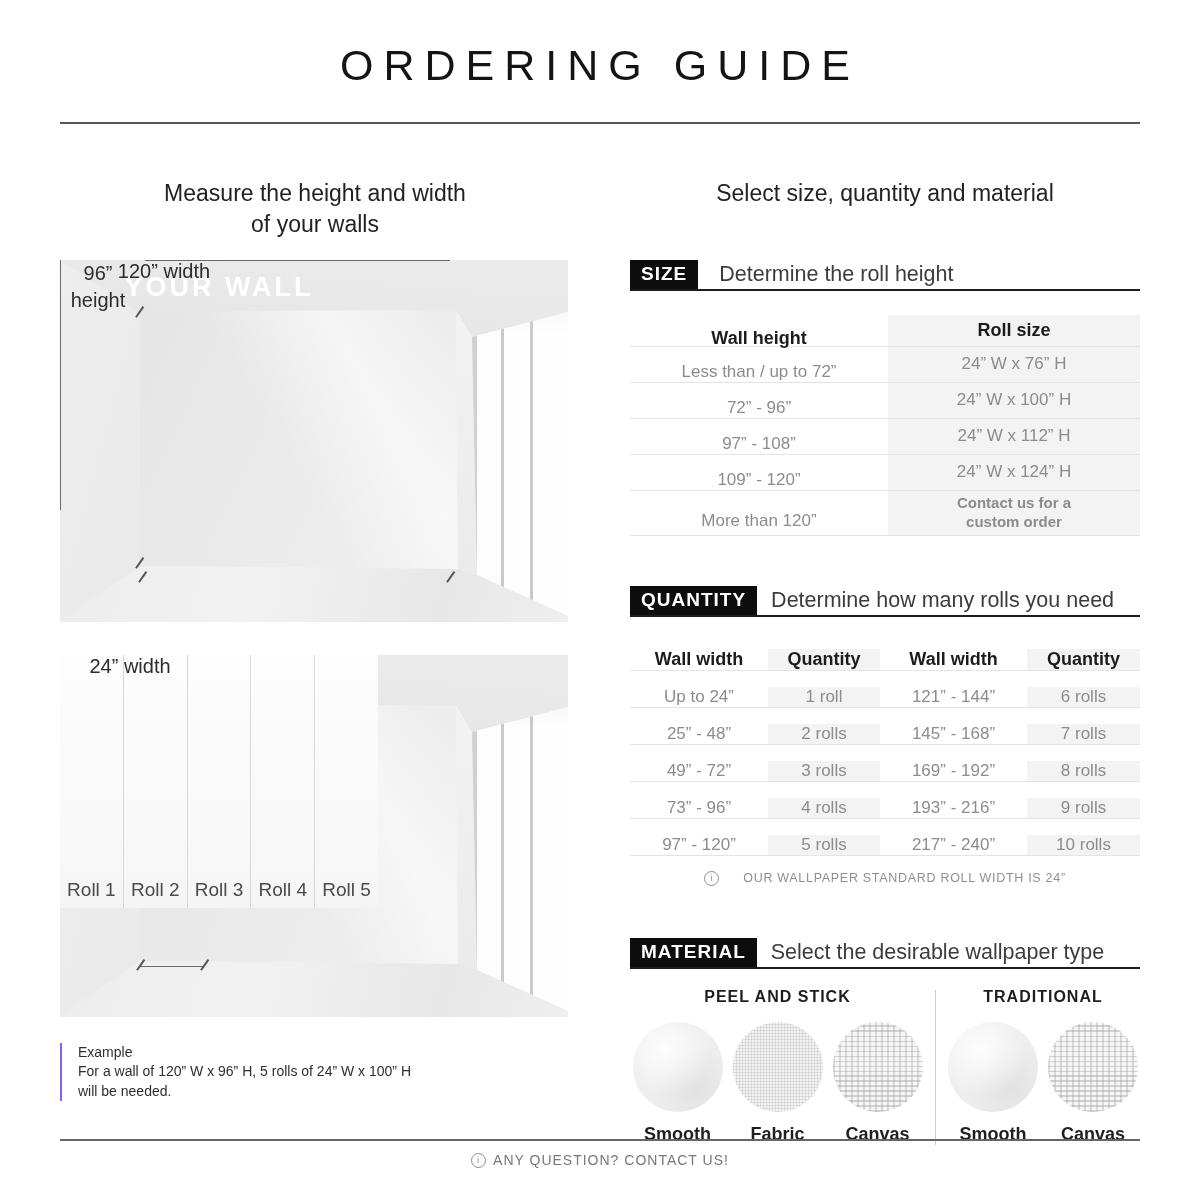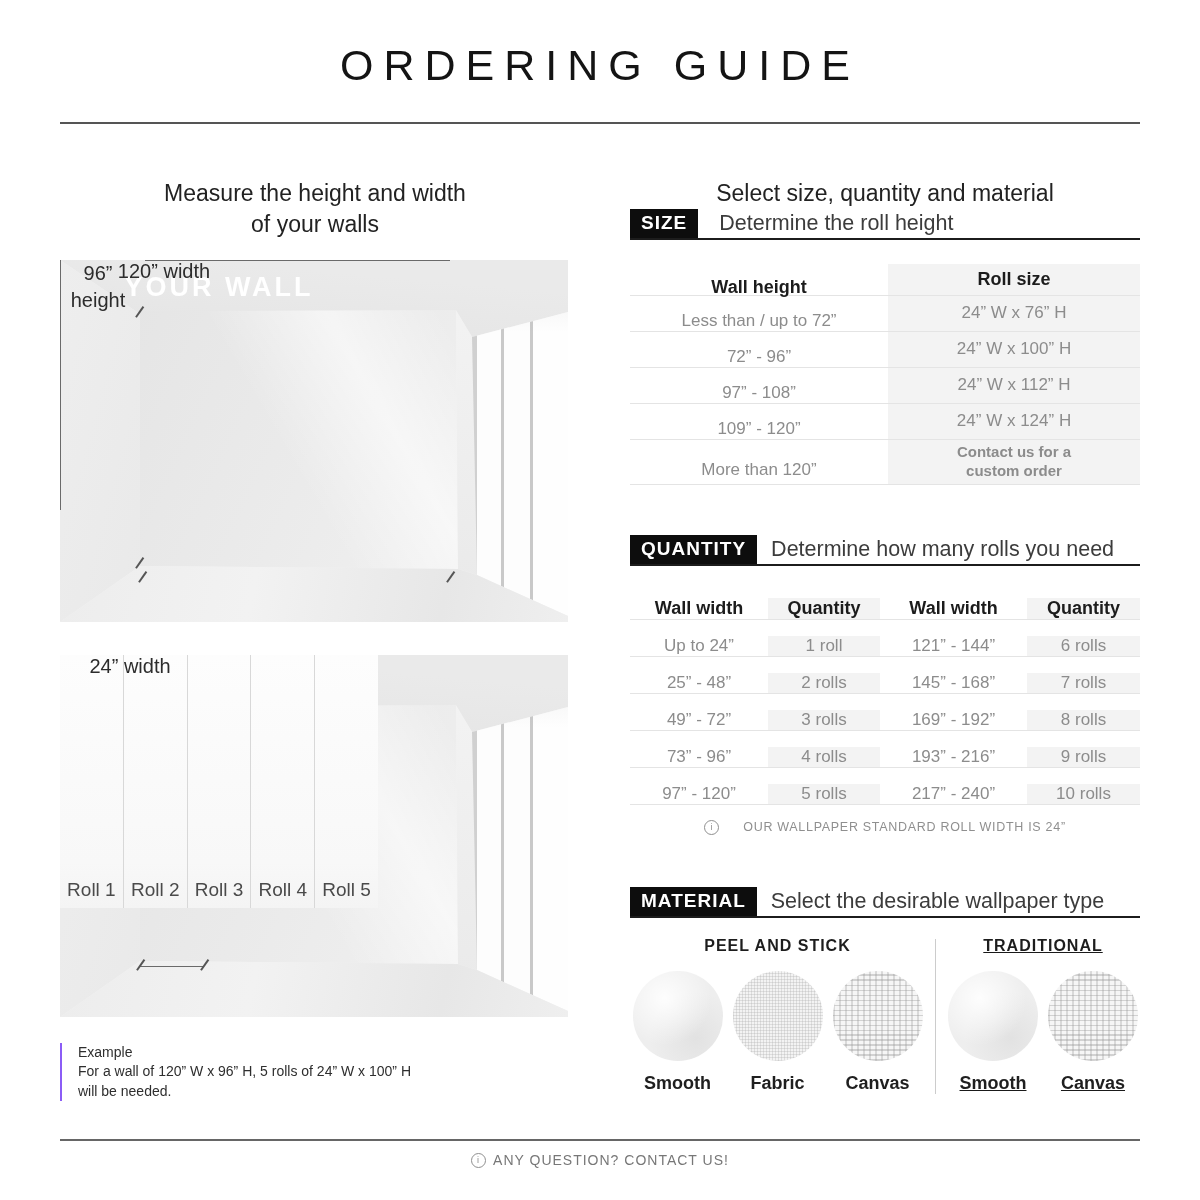--- a/index.html
+++ b/index.html
@@ -88,21 +88,21 @@
   .example{
     margin-top:26px;border-left:2px solid #8b5cf6;padding-left:16px;
     font-size:14px;color:#2e2e2e;line-height:1.38;
   }
   .example span{display:block;}
 
   
   .sec-head{
     display:flex;align-items:center;gap:14px;border-bottom:2px solid #1c1c1c;
   }
-  .sec-size{gap:21px;}
+  .sec-size{margin-top:51px;gap:21px;}
   .sec-quantity{margin-top:50px;}
   .sec-material{margin-top:52px;}
   .sec-tag{
     background:#0d0d0d;color:#ffffff;font-weight:700;font-size:19px;
     letter-spacing:1px;padding:3px 11px 4px 11px;white-space:nowrap;
   }
   .sec-sub{font-size:21.5px;color:#3c3c3c;white-space:nowrap;}
 
   .grid-table{margin-top:24px;width:510px;}
   .trow{display:flex;}
@@ -136,21 +136,21 @@
     width:13px;height:13px;border:1px solid #8f8f8f;border-radius:50%;
     display:inline-flex;align-items:center;justify-content:center;
     font-size:9px;color:#8f8f8f;flex:0 0 auto;
   }
   .info-icon::before{content:"i";}
 
   
   .mat-groups{display:flex;margin-top:19px;}
   .mat-group{display:flex;flex-direction:column;align-items:center;}
   .mat-group.g1{width:300px;}
-  .mat-group.g2{flex:1;text-decoration:underline;}
+  .mat-group.g2{flex:1;}
   .mat-divider{width:1px;background:#cccccc;margin:2px 10px 0 10px;}
   .mat-title{font-size:16px;font-weight:700;letter-spacing:1px;color:#1d1d1d;}
   .swatch-row{display:flex;gap:6px;margin-top:16px;}
   .swatch{display:flex;flex-direction:column;align-items:center;width:94px;}
   .swatch-circle{
     width:90px;height:90px;border-radius:50%;
   }
   .tex-smooth{
     background:
       radial-gradient(circle at 35% 30%,rgba(255,255,255,.9),rgba(255,255,255,0) 55%),

